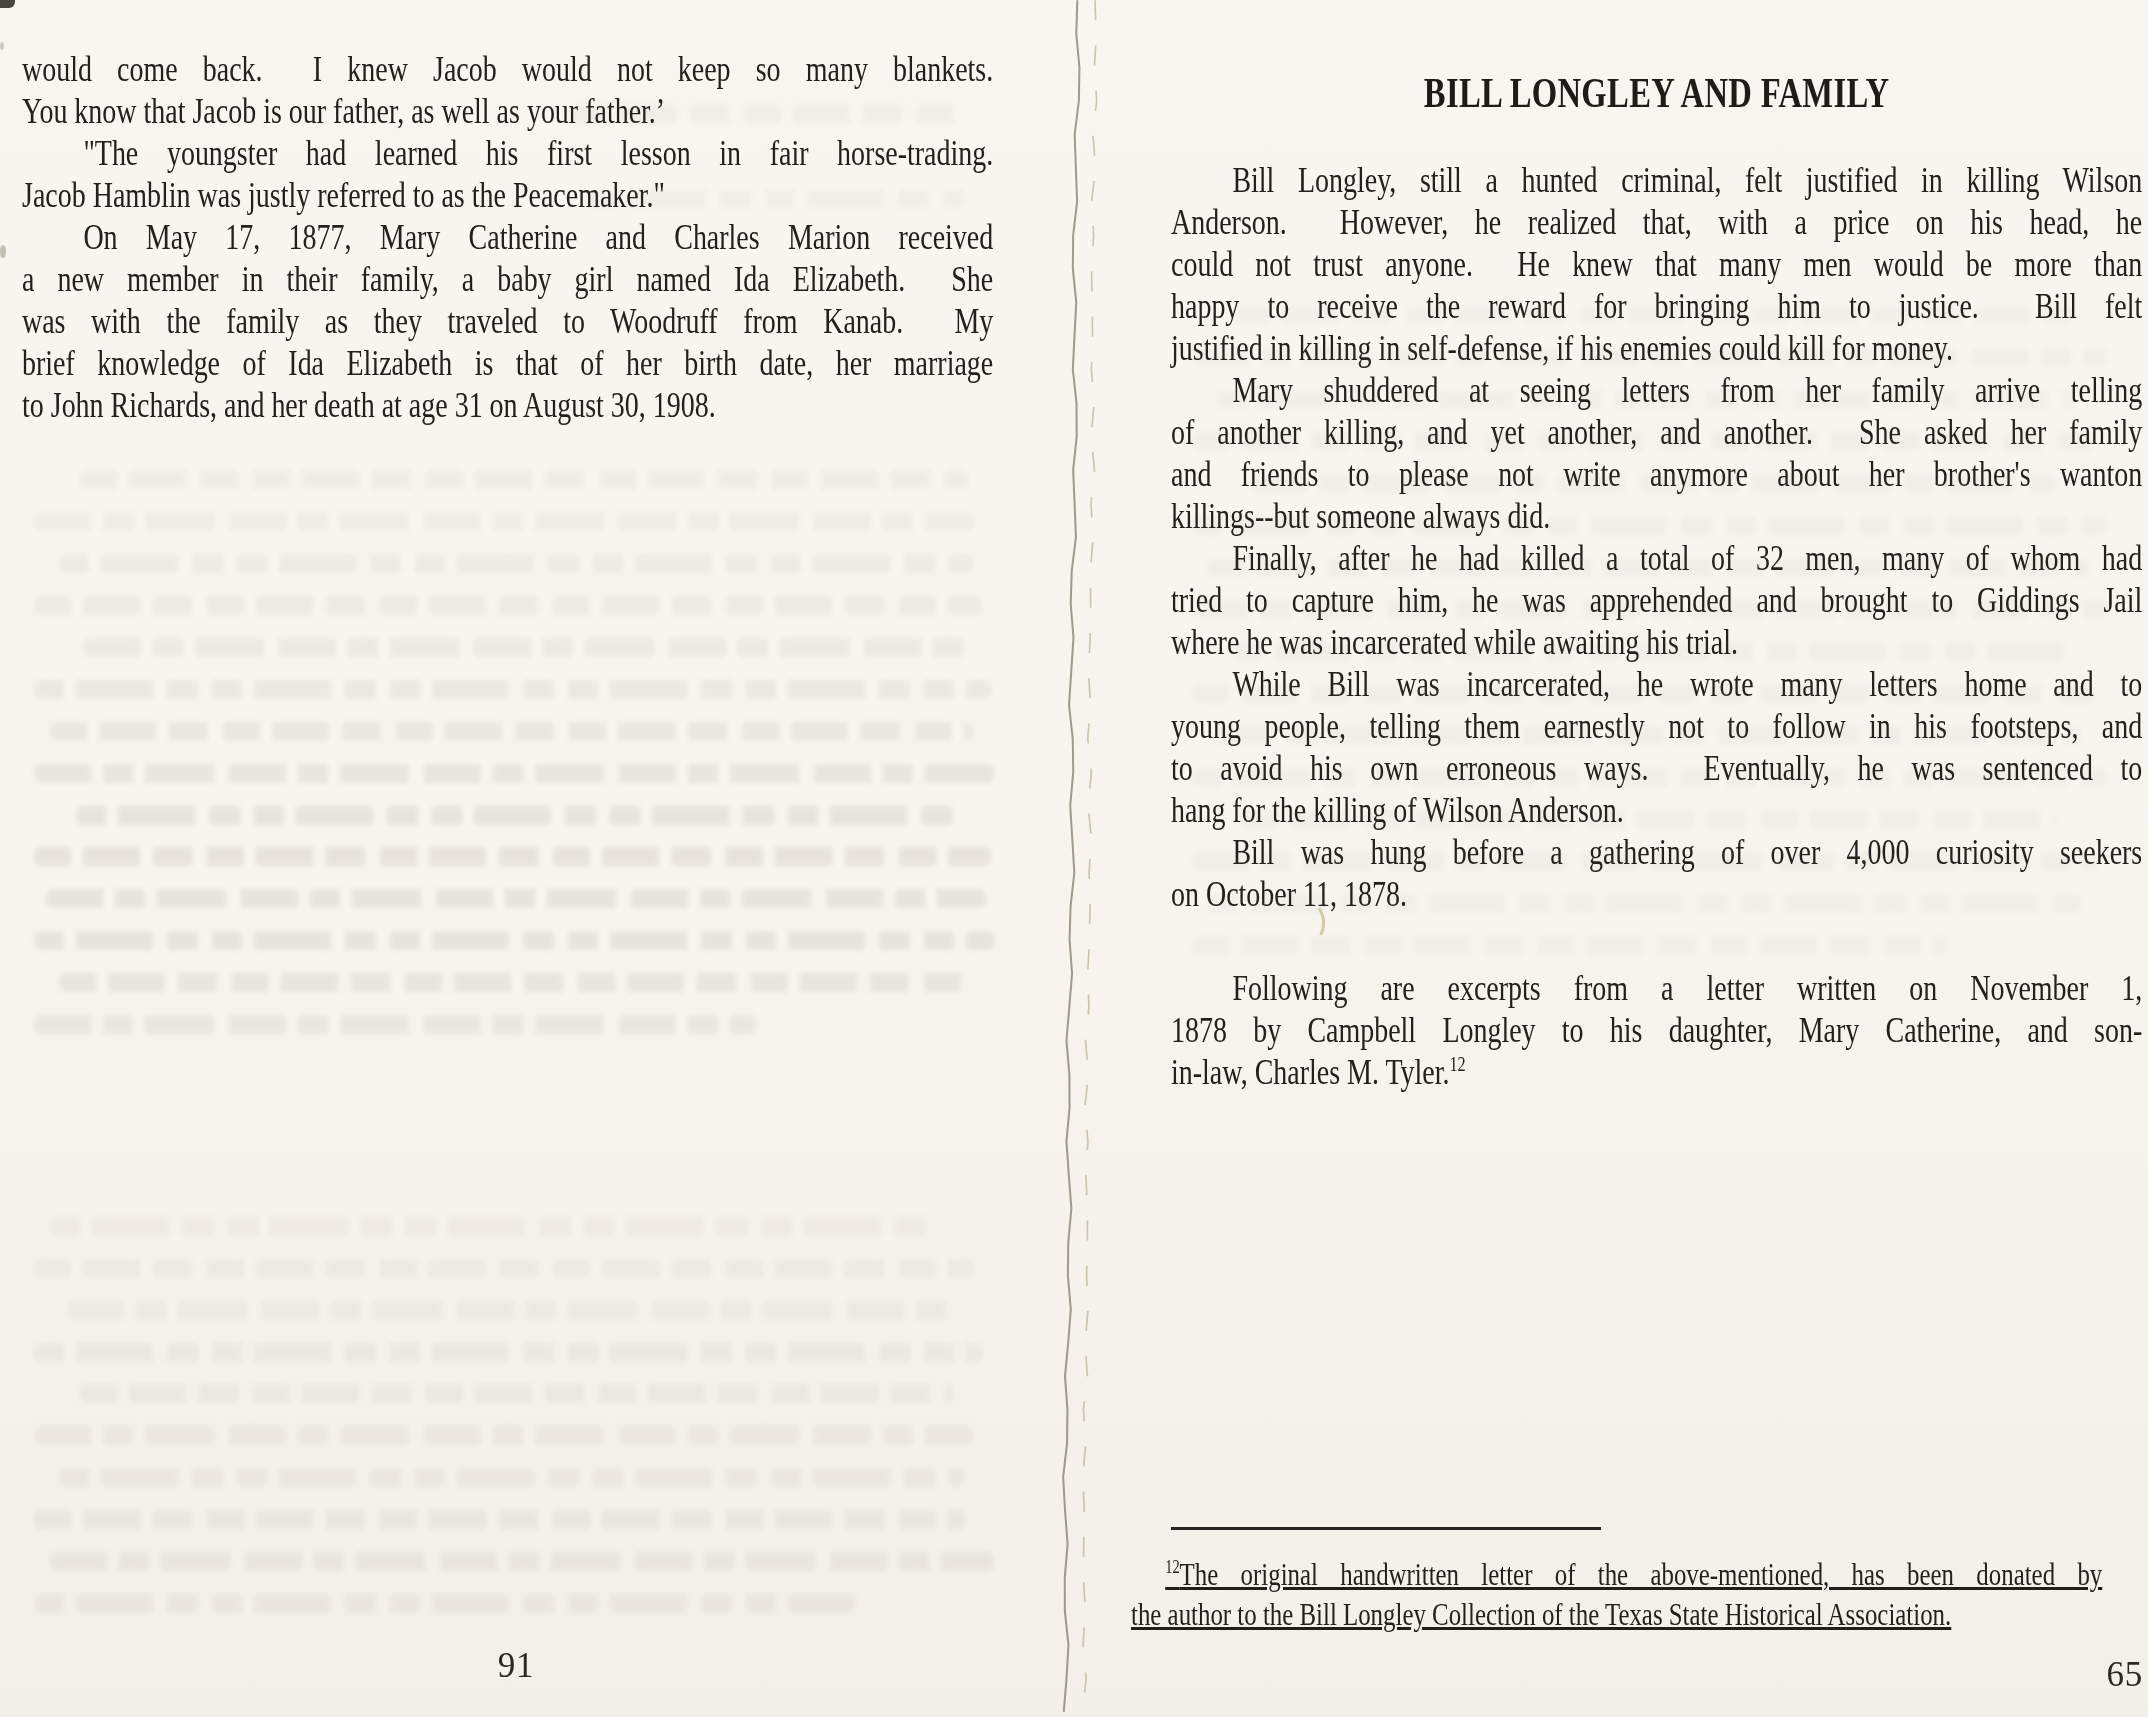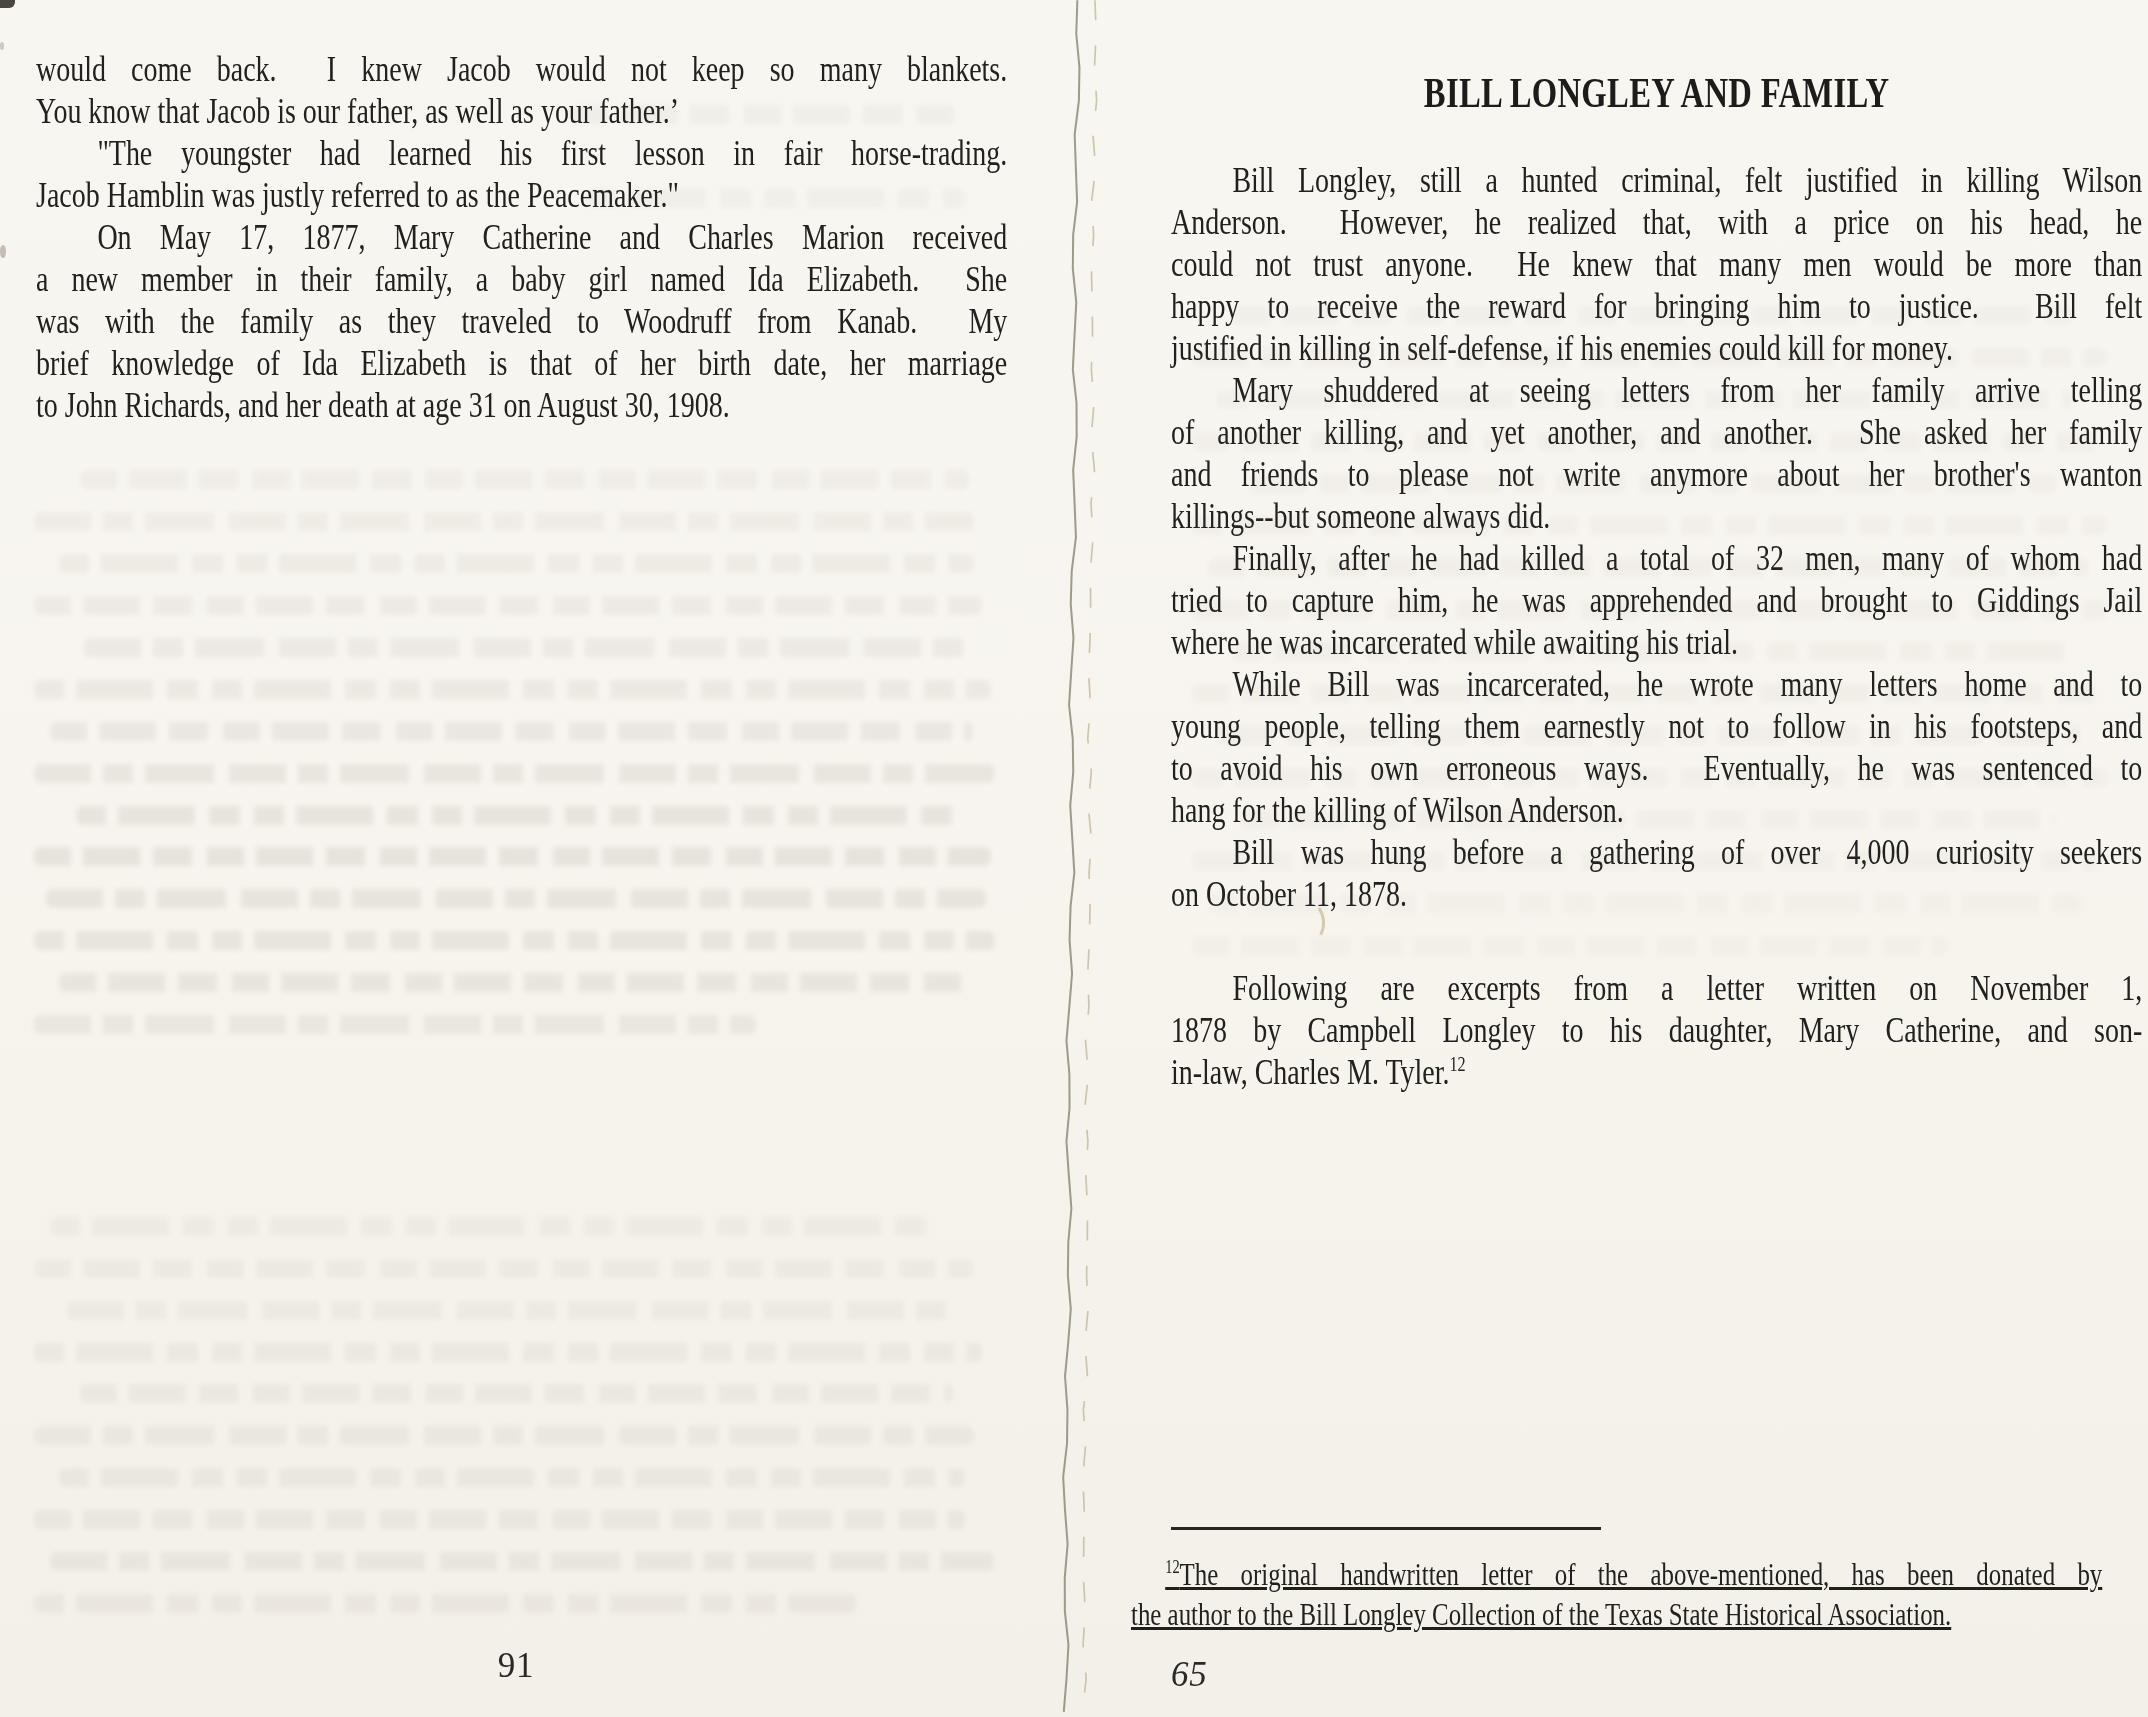--- a/index.html
+++ b/index.html
@@ -20,37 +20,37 @@
   .title-line{
     position:absolute;left:1171px;top:70px;width:1250px;
     transform:scaleX(0.777);transform-origin:0 0;text-align:center;
     font-weight:bold;font-size:42px;line-height:47px;letter-spacing:0.4px;color:#1d1c1a;
   }
   .fline{font-size:32px;line-height:40px;}
   .fline.find{text-indent:44px;}
   .foot-rule{position:absolute;left:1171px;top:1527px;width:430px;height:3.4px;background:#262523;}
   .page-num{position:absolute;font-size:35px;letter-spacing:0.8px;color:#2a2927;}
   #pn-left{left:30px;top:1646px;width:972px;text-align:center;}
-  #pn-right{left:1171px;top:1655px;width:972px;text-align:left;font-style:italic;}
+  #pn-right{left:1171px;top:1655px;width:972px;text-align:right;}
   
   .ghost{position:absolute;height:18.5px;filter:blur(2.5px);border-radius:6.7px;}
   .ga{background:repeating-linear-gradient(90deg,#6f695c 0 37px,transparent 37px 49px,#6f695c 49px 106px,transparent 106px 119px,#6f695c 119px 158px,transparent 158px 173px);}
   .gb{background:repeating-linear-gradient(90deg,#6f695c 0 57px,transparent 57px 69px,#6f695c 69px 99px,transparent 99px 111px,#6f695c 111px 180px,transparent 180px 195px);}
   .gc{background:repeating-linear-gradient(90deg,#6f695c 0 30px,transparent 30px 42px,#6f695c 42px 119px,transparent 119px 133px,#6f695c 133px 164px,transparent 164px 178px);}
   .speck{position:absolute;border-radius:50%;}
   #corner-mark{position:absolute;left:0;top:0;width:15px;height:7.6px;background:#35322c;border-radius:0 0 5.9px 0;opacity:.9;}
   #fold{position:absolute;left:0;top:0;pointer-events:none;}
 </style>
 </head>
 <body>
 
 <div class="canvas">
 
   <div>
-    <div class="textcol" id="left-col" style="left:36px;top:48px;">
+    <div class="textcol" id="left-col" style="left:22px;top:48px;">
         <div class="tline just">would come back.  I knew Jacob would not keep so many blankets.</div>
         <div class="tline">You know that Jacob is our father, as well as your father.’</div>
         <div class="tline just ind">"The youngster had learned his first lesson in fair horse-trading.</div>
         <div class="tline">Jacob Hamblin was justly referred to as the Peacemaker."</div>
         <div class="tline just ind">On May 17, 1877, Mary Catherine and Charles Marion received</div>
         <div class="tline just">a new member in their family, a baby girl named Ida Elizabeth.  She</div>
         <div class="tline just">was with the family as they traveled to Woodruff from Kanab.  My</div>
         <div class="tline just">brief knowledge of Ida Elizabeth is that of her birth date, her marriage</div>
         <div class="tline">to John Richards, and her death at age 31 on August 30, 1908.</div>
       </div>

